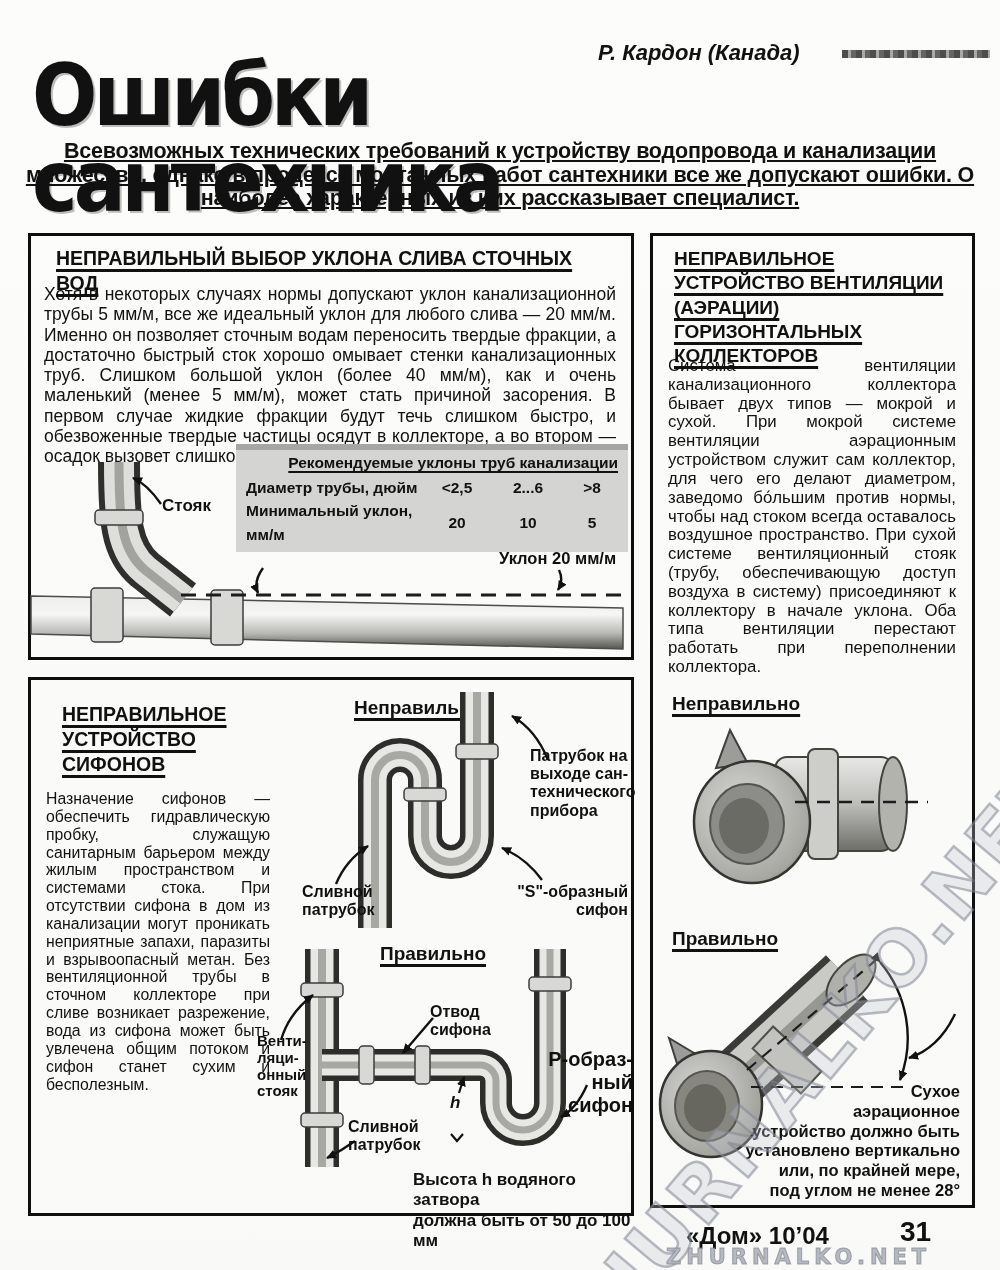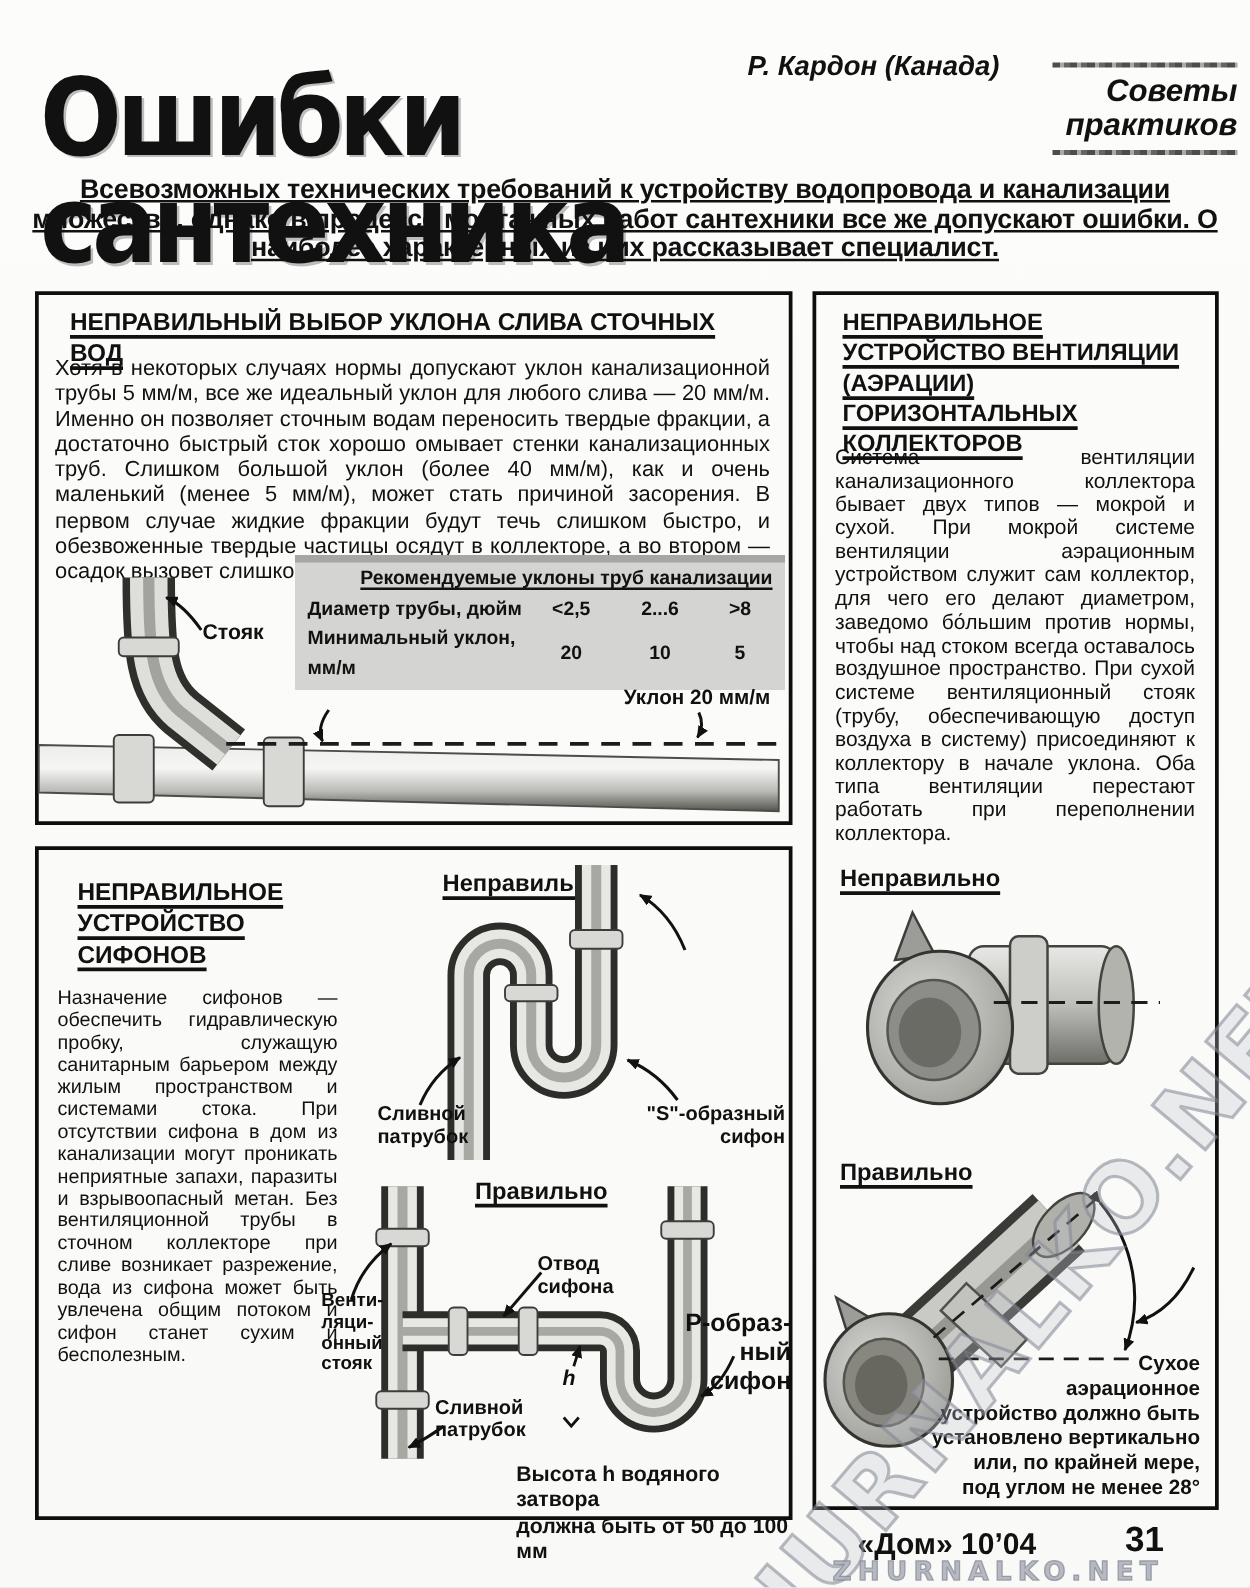--- a/index.html
+++ b/index.html
@@ -38,22 +38,20 @@
 <body>
 
 <div class="page">
 
   <div class="abs" style="left:598px;top:40px;font-size:22px;font-style:italic;font-weight:600;">Р. Кардон (Канада)</div>
 
   <div class="abs page-title" style="left:32px;top:52px;width:790px;">Ошибки сантехника</div>
 
   <div class="abs" style="left:842px;top:50px;width:148px;">
     <div class="grain"></div>
-    <div class="rubric pre" style="margin:6px 0;">Советы
-практиков</div>
     <div class="grain"></div>
   </div>
 
   <div class="abs intro" style="left:20px;top:140px;width:960px;">Всевозможных технических требований к устройству водопровода и канализации множество, однако в процессе монтажных работ сантехники все же допускают ошибки. О наиболее характерных из них рассказывает специалист.</div>
 
   <div class="box" style="left:28px;top:233px;width:600px;height:421px;"></div>
 
   <div class="abs sec-head ul" style="left:56px;top:246px;width:540px;font-size:19.5px;">НЕПРАВИЛЬНЫЙ ВЫБОР УКЛОНА СЛИВА СТОЧНЫХ ВОД</div>
 
   <div class="abs body-txt jus" style="left:44px;top:284px;width:572px;">Хотя в некоторых случаях нормы допускают уклон канализационной трубы 5 мм/м, все же идеальный уклон для любого слива — 20 мм/м. Именно он позволяет сточным водам переносить твердые фракции, а достаточно быстрый сток хорошо омывает стенки канализационных труб. Слишком большой уклон (более 40 мм/м), как и очень маленький (менее 5 мм/м), может стать причиной засорения. В первом случае жидкие фракции будут течь слишком быстро, и обезвоженные твердые частицы осядут в коллекторе, а во втором — осадок вызовет слишком медленный ток воды.</div>
@@ -195,20 +193,24 @@
     <path d="M177,4 V148 A26,26 0 0 1 125,148 V92 A25,25 0 0 0 75,92 V240" fill="none" stroke="#2d2d29" stroke-width="34"></path>
     <path d="M177,4 V148 A26,26 0 0 1 125,148 V92 A25,25 0 0 0 75,92 V240" fill="none" stroke="#e7e7e3" stroke-width="23"></path>
     <path d="M177,4 V148 A26,26 0 0 1 125,148 V92 A25,25 0 0 0 75,92 V240" fill="none" stroke="#a8a8a3" stroke-width="8"></path>
     <rect x="156" y="56" width="42" height="15" rx="4" fill="#d8d8d4" stroke="#3c3c3c" stroke-width="1.5"></rect>
     <rect x="104" y="100" width="42" height="13" rx="4" fill="#d8d8d4" stroke="#3c3c3c" stroke-width="1.5"></rect>
     <path d="M248,72 Q236,42 212,28" fill="none" stroke="#111" stroke-width="2.4" marker-end="url(#ar-t)"></path>
     <path d="M36,196 Q46,172 68,158" fill="none" stroke="#111" stroke-width="2.4" marker-end="url(#ar-t)"></path>
     <path d="M242,192 Q226,170 202,160" fill="none" stroke="#111" stroke-width="2.4" marker-end="url(#ar-t)"></path>
   </svg>
 
+  <div class="lbl pre" style="left:530px;top:747px;font-size:16px;">Патрубок на
+выходе сан-
+технического
+прибора</div>
   <div class="lbl pre" style="left:302px;top:883px;font-size:16px;">Сливной
 патрубок</div>
   <div class="lbl pre" style="left:498px;top:883px;width:130px;text-align:right;font-size:16px;">"S"-образный
 сифон</div>
 
   <div class="abs b ul" style="left:380px;top:943px;font-size:19px;">Правильно</div>
 
   <svg style="left:255px;top:945px;" width="385" height="228" viewBox="0 0 385 228">
     <defs>
       <marker id="ar-p" markerWidth="11" markerHeight="9" refX="9" refY="4.5" orient="auto" markerUnits="userSpaceOnUse">

